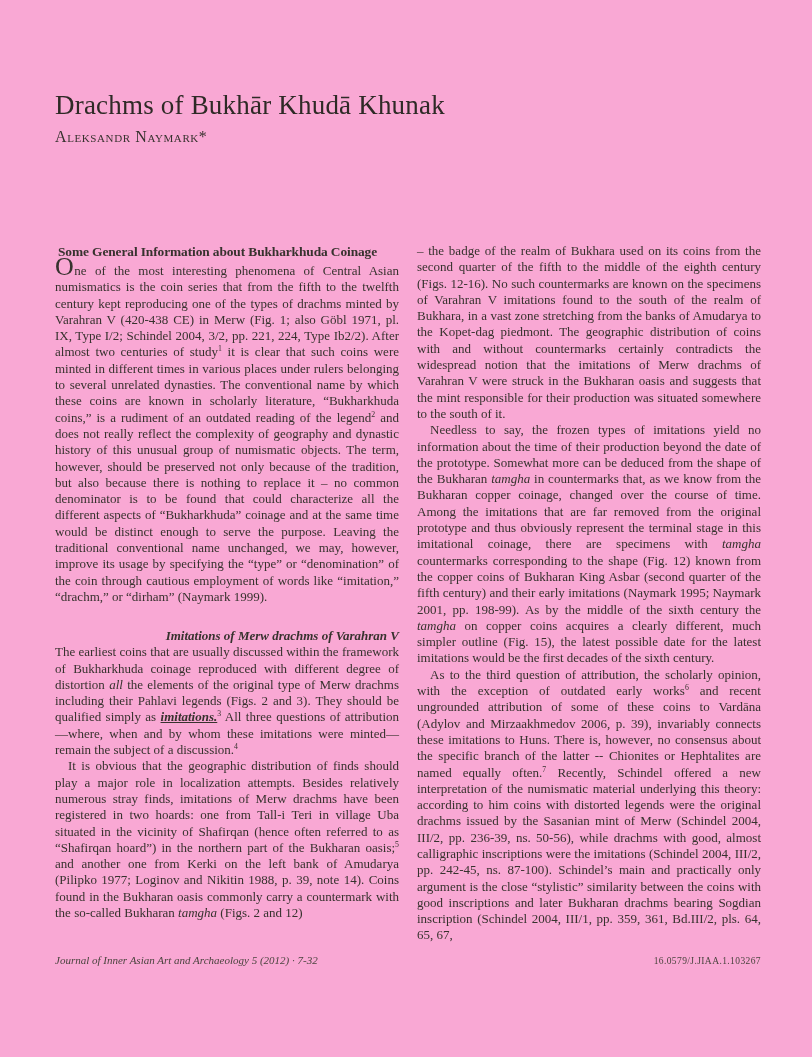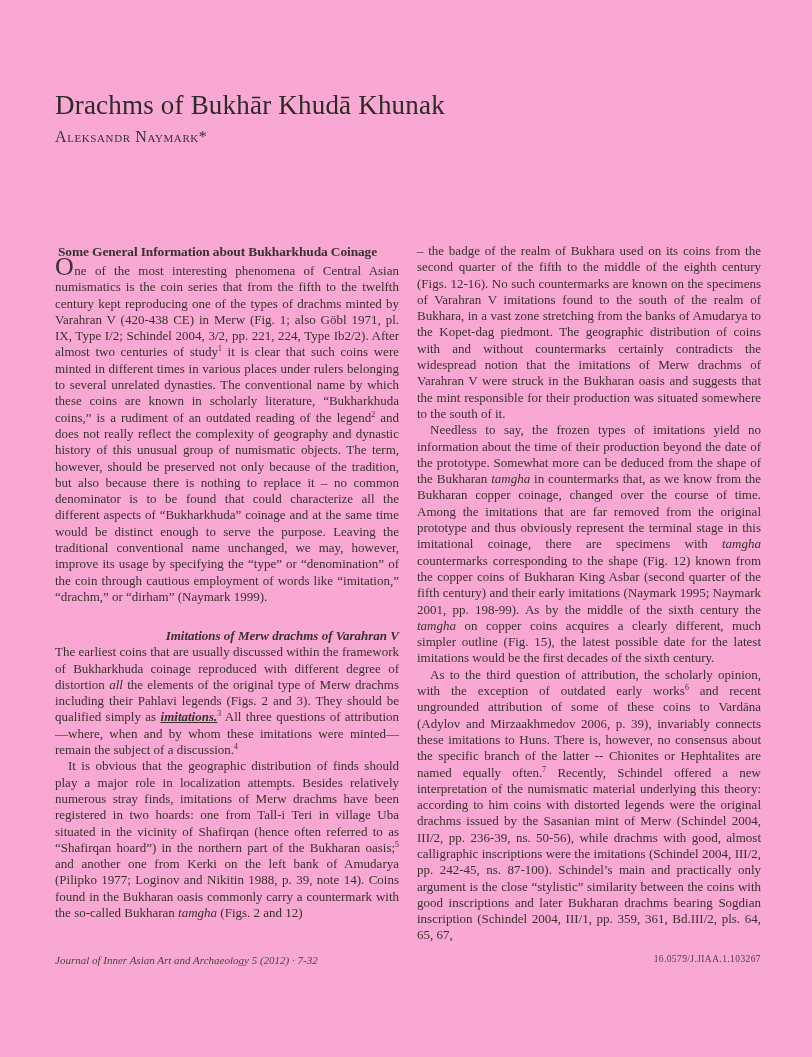--- a/index.html
+++ b/index.html
@@ -72,21 +72,21 @@
     font-size: 0.6em;
     line-height: 0;
   }
   .footer {
     position: absolute;
     left: 55px;
     top: 954px;
     width: 706px;
     display: flex;
     justify-content: space-between;
-    align-items: flex-start;
+    align-items: flex-end;
   }
   .footer-journal {
     font-style: italic;
     font-size: 11px;
     color: #4a443e;
   }
   .footer-doi {
     font-size: 9.5px;
     letter-spacing: 0.4px;
     color: #4a443e;

